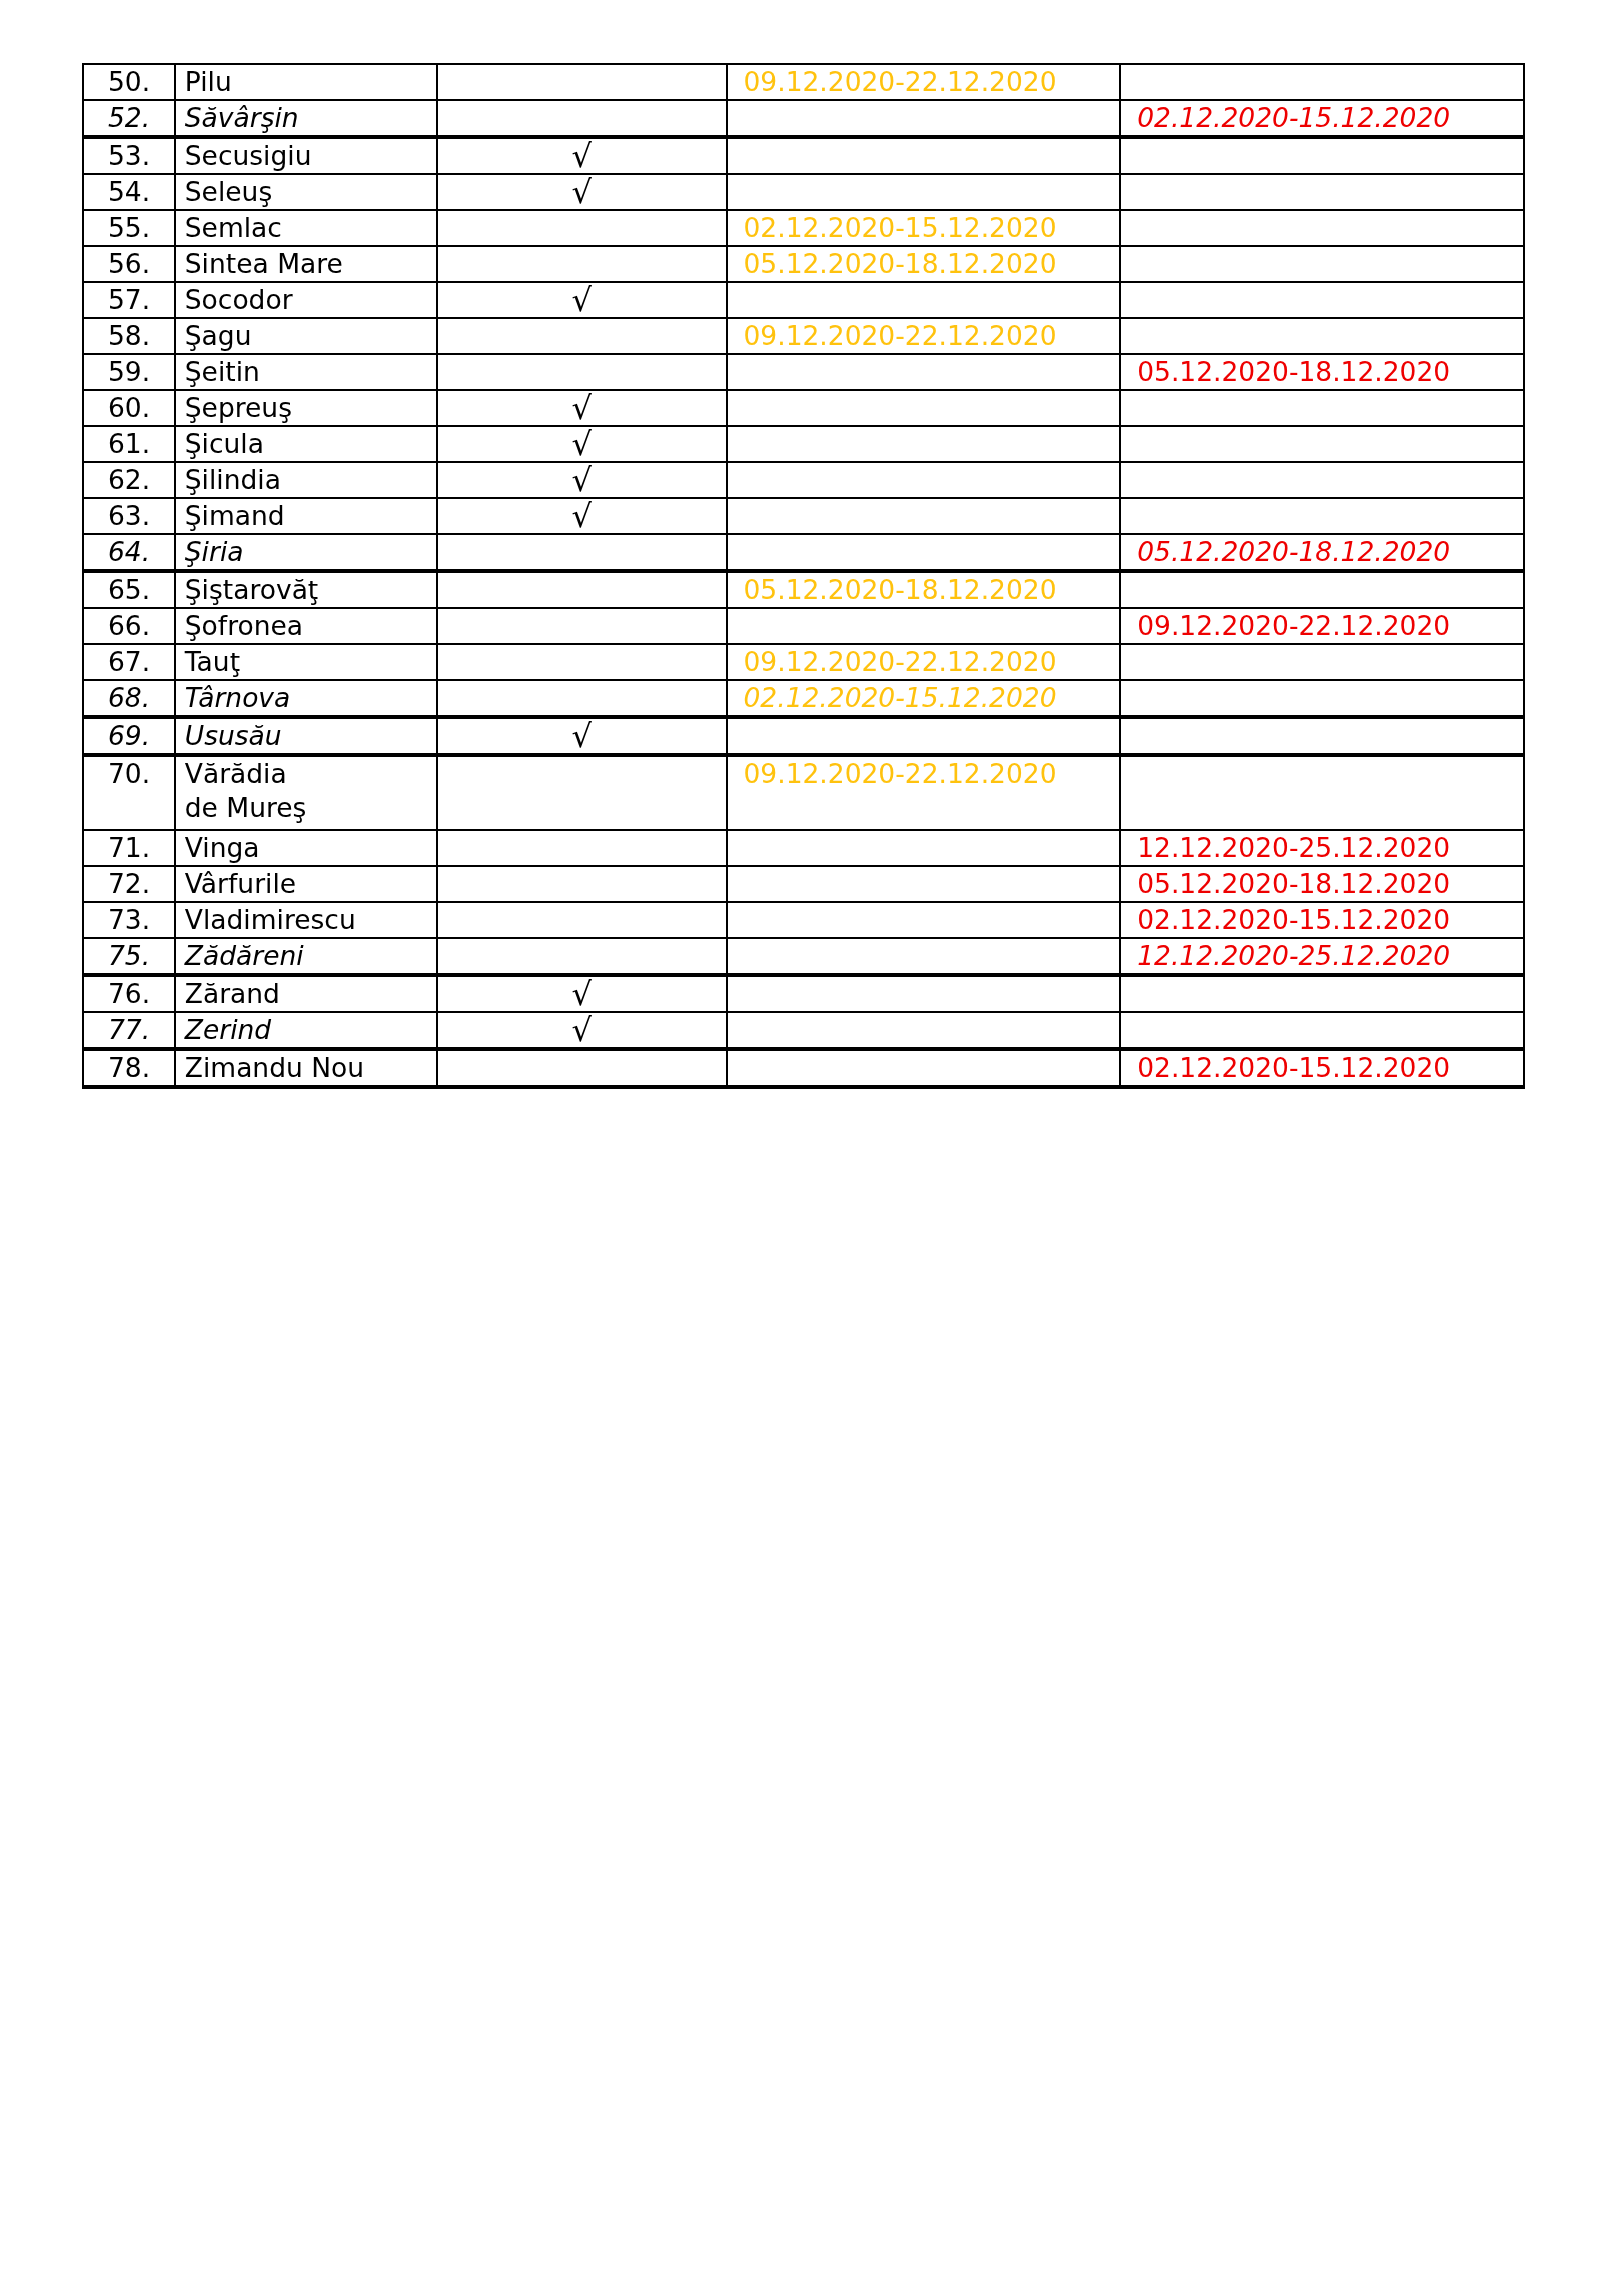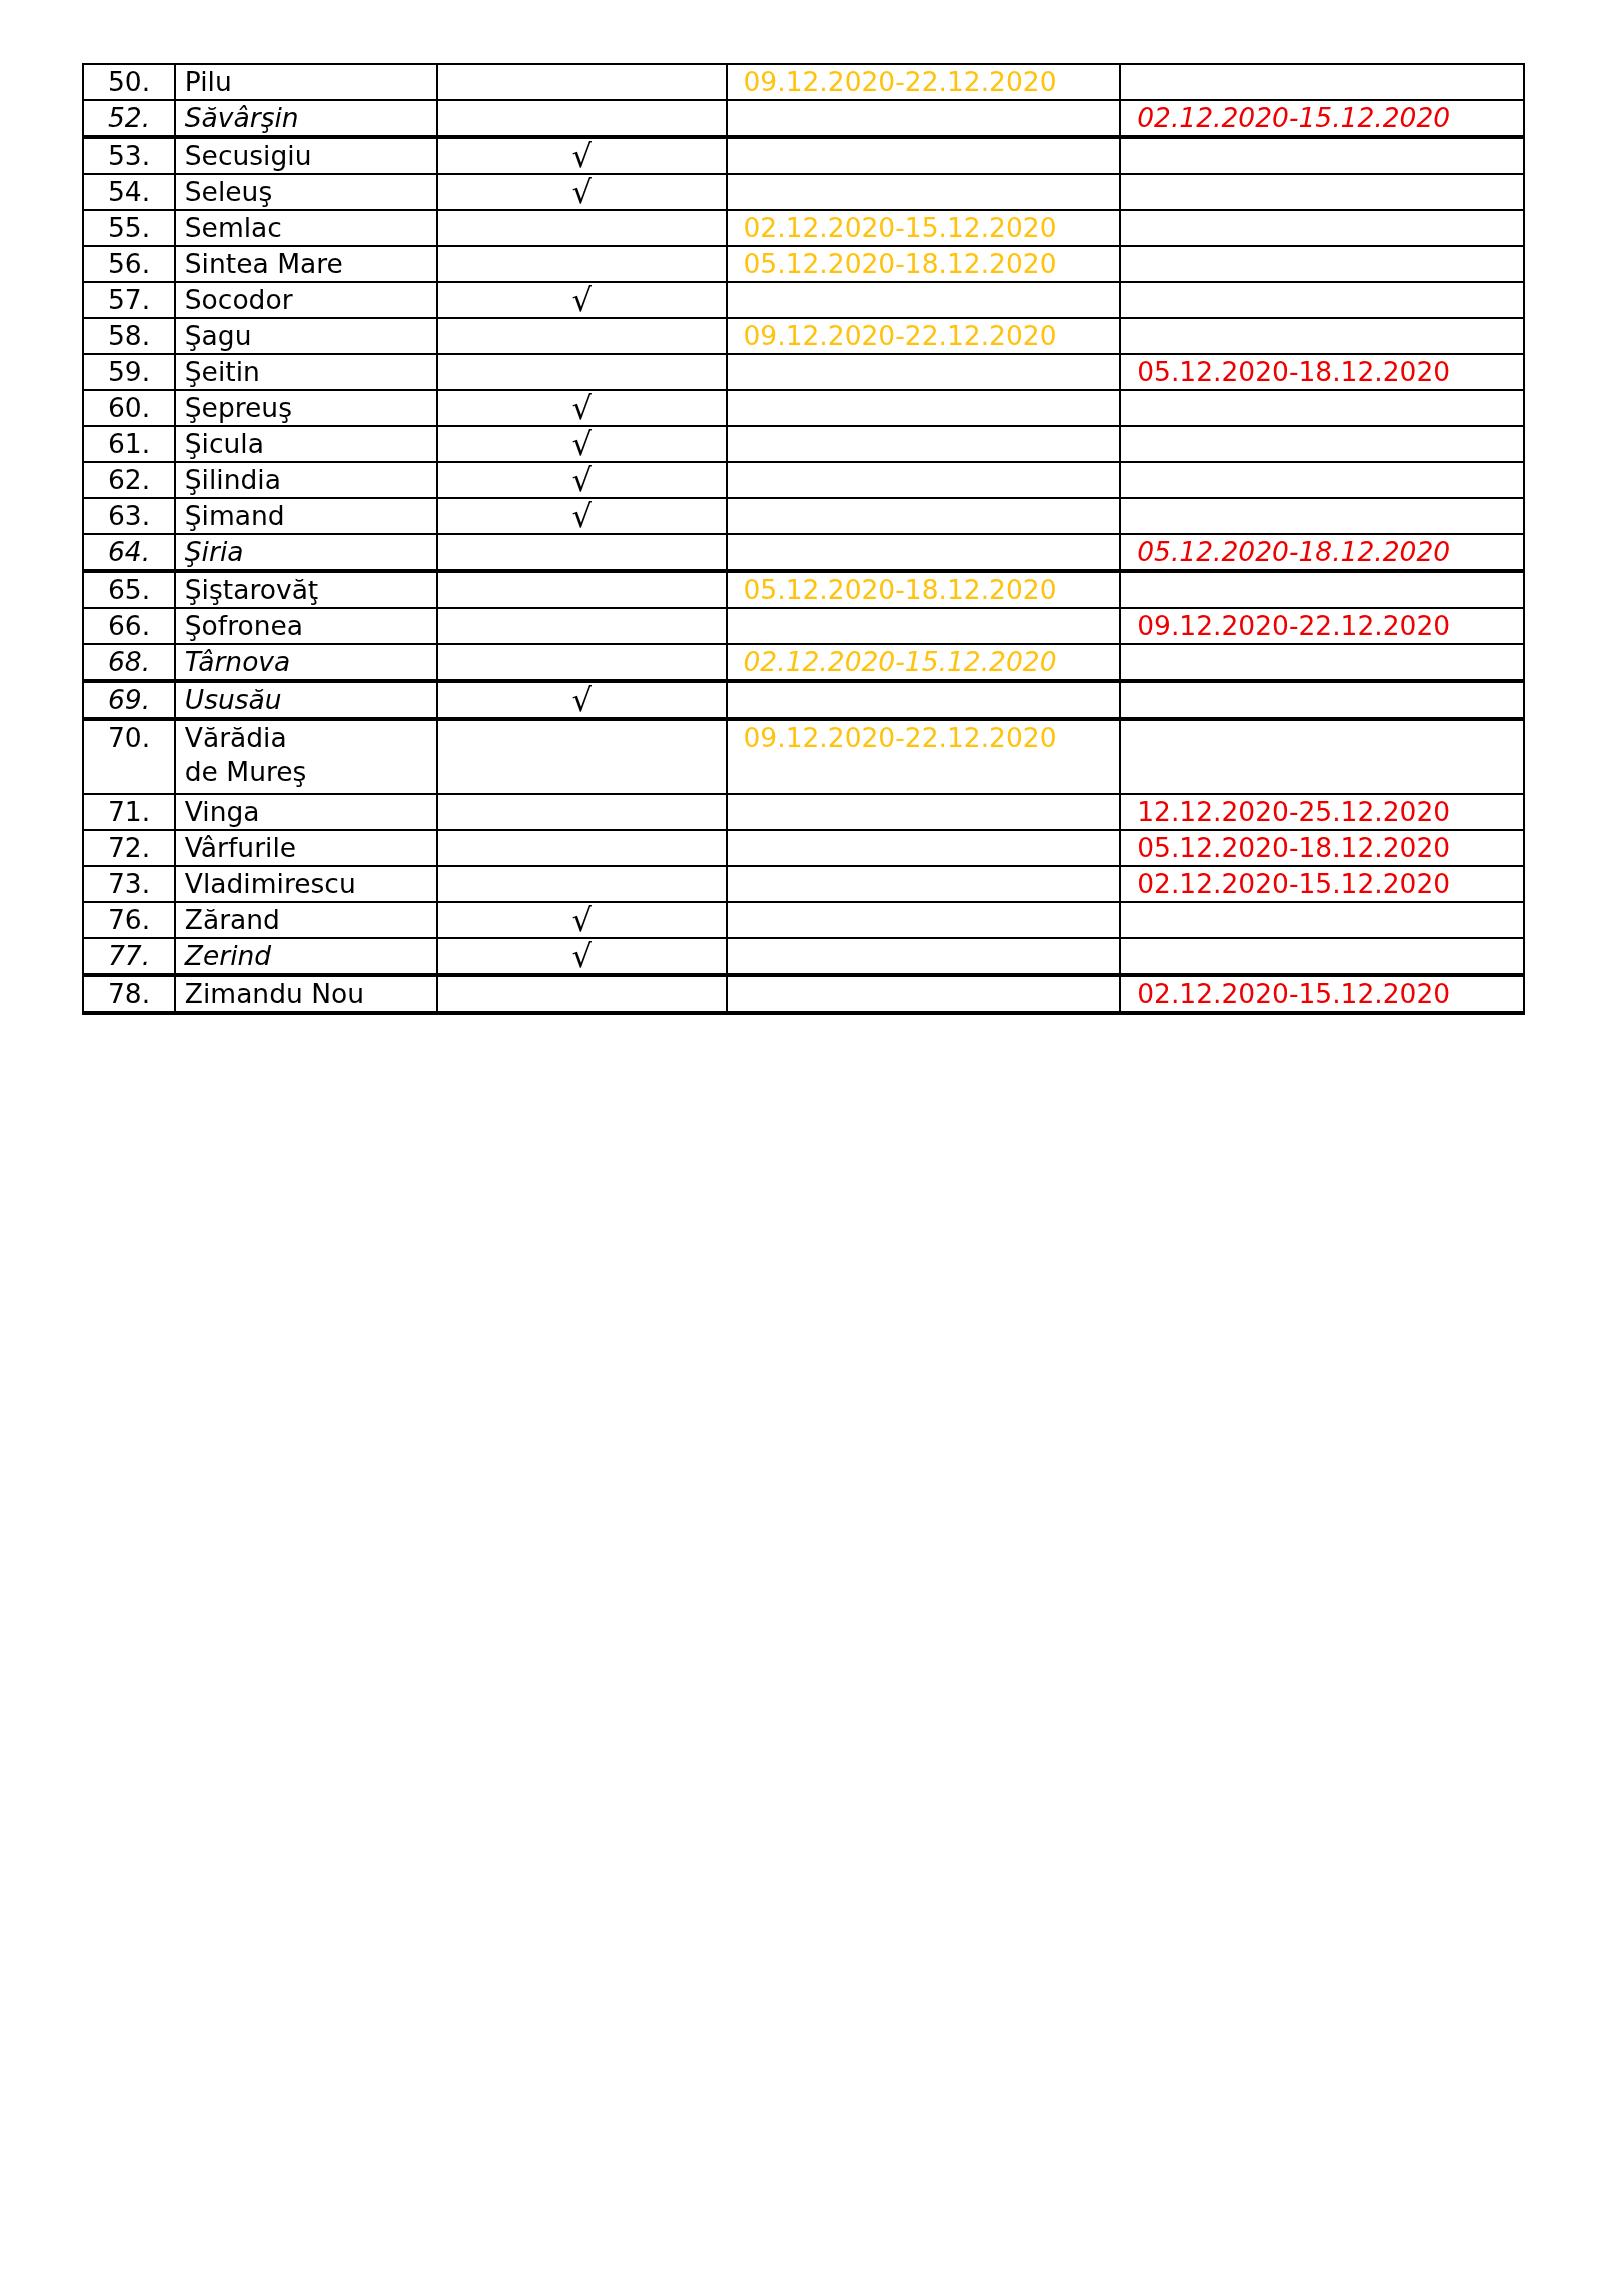--- a/index.html
+++ b/index.html
@@ -154,20 +154,27 @@
         <td class="c-yellow">05.12.2020-18.12.2020</td>
         <td class="c-red"></td>
       </tr>
       <tr>
         <td class="c-num">66.</td>
         <td class="c-name">Şofronea</td>
         <td class="c-check"></td>
         <td class="c-yellow"></td>
         <td class="c-red">09.12.2020-22.12.2020</td>
       </tr>
+      <tr>
+        <td class="c-num">67.</td>
+        <td class="c-name">Tauţ</td>
+        <td class="c-check"></td>
+        <td class="c-yellow">09.12.2020-22.12.2020</td>
+        <td class="c-red"></td>
+      </tr>
       <tr class="thick-below">
         <td class="c-num">68.</td>
         <td class="c-name">Târnova</td>
         <td class="c-check"></td>
         <td class="c-yellow">02.12.2020-15.12.2020</td>
         <td class="c-red"></td>
       </tr>
       <tr class="thick-below">
         <td class="c-num">69.</td>
         <td class="c-name">Ususău</td>
@@ -196,20 +203,27 @@
         <td class="c-check"></td>
         <td class="c-yellow"></td>
         <td class="c-red">05.12.2020-18.12.2020</td>
       </tr>
       <tr>
         <td class="c-num">73.</td>
         <td class="c-name">Vladimirescu</td>
         <td class="c-check"></td>
         <td class="c-yellow"></td>
         <td class="c-red">02.12.2020-15.12.2020</td>
+      </tr>
+      <tr class="thick-below">
+        <td class="c-num">75.</td>
+        <td class="c-name">Zădăreni</td>
+        <td class="c-check"></td>
+        <td class="c-yellow"></td>
+        <td class="c-red">12.12.2020-25.12.2020</td>
       </tr>
       <tr>
         <td class="c-num">76.</td>
         <td class="c-name">Zărand</td>
         <td class="c-check">√</td>
         <td class="c-yellow"></td>
         <td class="c-red"></td>
       </tr>
       <tr class="thick-below">
         <td class="c-num">77.</td>

